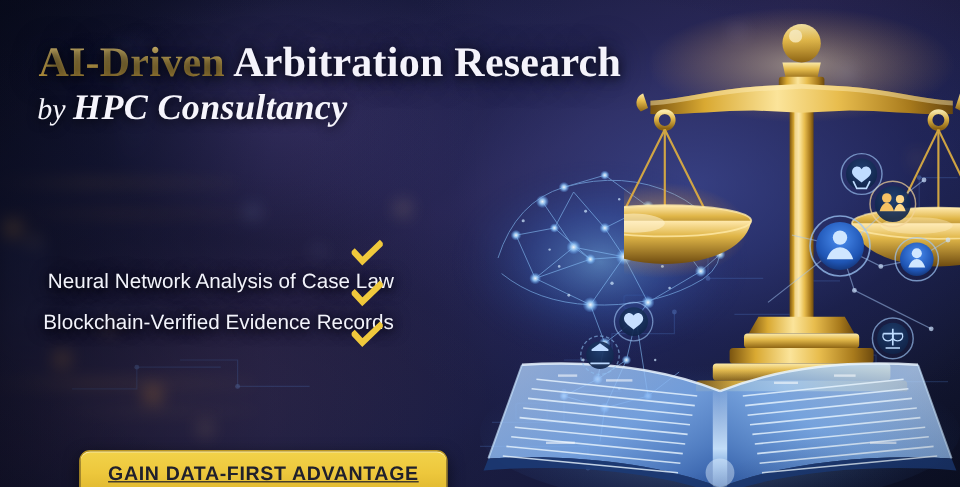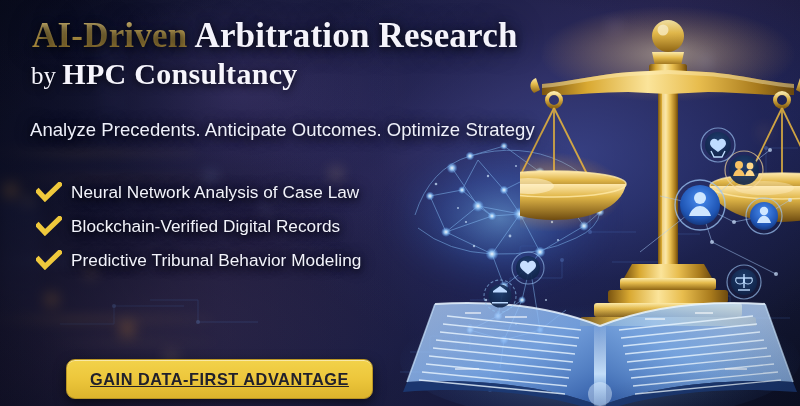--- a/index.html
+++ b/index.html
@@ -52,58 +52,59 @@
       linear-gradient(to right, rgba(6,8,22,0.62) 0%, rgba(6,8,22,0.12) 28%, rgba(0,0,0,0) 52%);
   }
 
   
   #scales { position:absolute; left:520px; top:-4px; width:290px; height:330px; }
 
   
   #book { position:absolute; left:395px; top:282px; width:410px; height:130px; }
 
   
-  #content { position:absolute; left:0; top:0; width:520px; height:344px; }
+  #content { position:absolute; left:0; top:16px; width:520px; height:344px; }
 
   .headline {
     position:absolute; left:32px; top:16px;
     font-family:"Liberation Serif", serif;
     font-size:35px; font-weight:700; letter-spacing:.2px;
     white-space:nowrap;
     text-shadow:0 2px 9px rgba(0,0,0,.85), 0 0 26px rgba(10,14,40,.9);
   }
   .headline .gold {
     color:#e9c45f;
     background:linear-gradient(180deg,#f6dd8e 0%,#e8c055 55%,#cfa33c 100%);
     -webkit-background-clip:text; background-clip:text;
     -webkit-text-fill-color:transparent;
   }
   .headline .wht { color:#f4f3fb; }
 
   .byline {
     position:absolute; left:31px; top:57px;
     font-family:"Liberation Serif", serif;
-    color:#f6f5fc;
+    font-style:italic; color:#f6f5fc;
     white-space:nowrap;
     text-shadow:0 2px 9px rgba(0,0,0,.85);
   }
   .byline .small { font-size:25px; font-weight:400; }
   .byline .big  { font-size:30px; font-weight:700; letter-spacing:.3px; }
 
   .tagline {
     position:absolute; left:30px; top:119px;
     font-size:18.5px; font-weight:400; color:#eef0fa;
     letter-spacing:.05px; white-space:nowrap;
     text-shadow:0 2px 8px rgba(0,0,0,.9), 0 0 16px rgba(6,10,30,.8);
   }
 
   #bullets { position:absolute; left:36px; top:182px; }
   .bullet {
-    display:flex; align-items:flex-start;
+    display:flex; align-items:flex-end;
     height:34px;
+    flex-direction:column;
   }
   .check { width:26px; height:20px; flex:0 0 26px; margin-right:9px; }
   .bullet-label {
     font-size:17.2px; color:#f2f3fb; font-weight:400;
     letter-spacing:.05px; white-space:nowrap;
     text-shadow:0 2px 7px rgba(0,0,0,.92), 0 0 14px rgba(8,12,34,.85);
   }
 
   #cta {
     position:absolute; left:66px; top:359px;
@@ -521,44 +522,42 @@
   <div id="content">
 
     <div class="headline">
       <span class="gold">AI-Driven</span><span class="wht"> Arbitration Research</span>
     </div>
 
     <div class="byline">
       <span class="small">by </span><span class="big">HPC Consultancy</span>
     </div>
 
-    <div class="tagline">Analyze Precedents. Anticipate Outcomes. Optimize Strategy</div>
 
     <div id="bullets">
 
       <div class="bullet">
         <svg class="check" viewBox="0 0 26 20">
           <path d="M2.5 9.5 L9 16.5 L23.5 2.5" fill="none" stroke="#f0c93c" stroke-width="5.2" stroke-linecap="square"></path>
         </svg>
         <span class="bullet-label">Neural Network Analysis of Case Law</span>
       </div>
 
 
       <div class="bullet">
         <svg class="check" viewBox="0 0 26 20">
           <path d="M2.5 9.5 L9 16.5 L23.5 2.5" fill="none" stroke="#f0c93c" stroke-width="5.2" stroke-linecap="square"></path>
         </svg>
-        <span class="bullet-label">Blockchain-Verified Digital Records</span>
+        <span class="bullet-label">Blockchain-Verified Evidence Records</span>
       </div>
 
       <div class="bullet">
         <svg class="check" viewBox="0 0 26 20">
           <path d="M2.5 9.5 L9 16.5 L23.5 2.5" fill="none" stroke="#f0c93c" stroke-width="5.2" stroke-linecap="square"></path>
         </svg>
-        <span class="bullet-label">Predictive Tribunal Behavior Modeling</span>
       </div>
 
     </div>
 
     <div id="cta">
       <span>GAIN DATA-FIRST ADVANTAGE</span>
     </div>
 
   </div>
 

